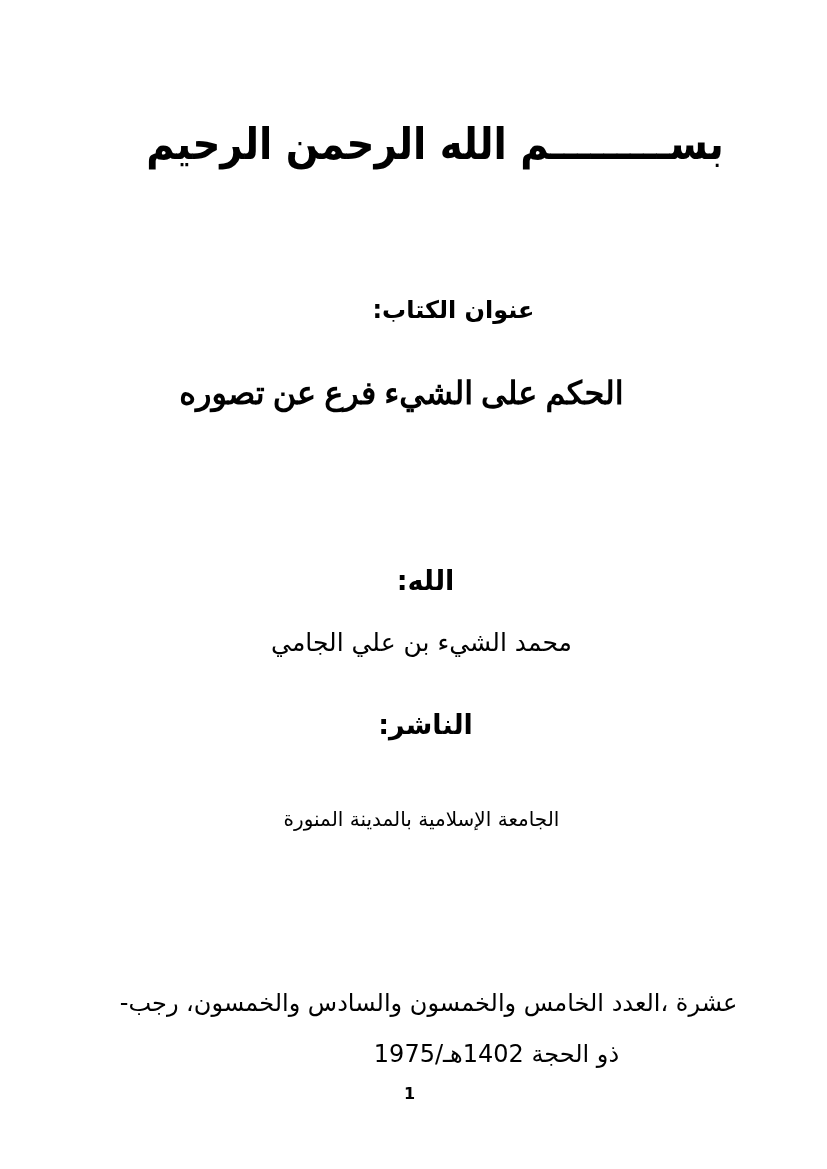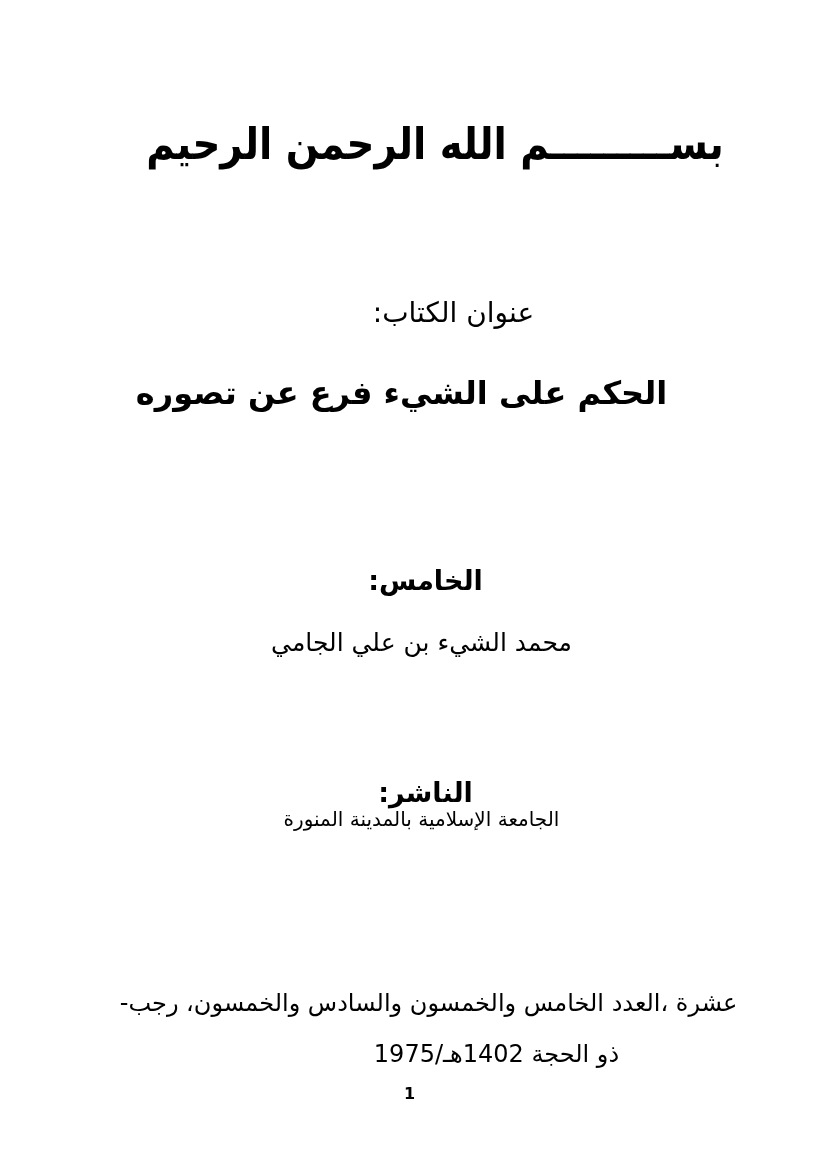--- a/index.html
+++ b/index.html
@@ -29,45 +29,46 @@
     left: calc(50% + 21px);
     transform: translateX(-50%) scaleX(0.88);
     transform-origin: center;
     font-size: 44px;
     font-weight: bold;
   }
   .title-label {
     top: 283px;
     left: calc(50% + 40px);
     transform: translateX(-50%);
-    font-size: 28px;
-    font-weight: normal;
+    font-size: 24px;
+    font-weight: bold;
   }
   .book-title {
     top: 361px;
     left: calc(50% - 12px);
     transform: translateX(-50%);
     font-size: 32px;
     font-weight: bold;
+    font-family: Liberation Serif, serif;
   }
   .author-label {
     top: 552px;
     left: calc(50% + 12px);
     transform: translateX(-50%);
     font-size: 27px;
     font-weight: bold;
   }
   .author-name {
     top: 615px;
     left: calc(50% + 8px);
     transform: translateX(-50%);
     font-size: 25px;
   }
   .publisher-label {
-    top: 764px;
+    top: 696px;
     left: calc(50% + 12px);
     transform: translateX(-50%);
     font-size: 27px;
     font-weight: bold;
   }
   .publisher-name {
     top: 795px;
     left: calc(50% + 8px);
     transform: translateX(-50%);
     font-size: 20px;
@@ -97,21 +98,21 @@
 <body>
 
 <div class="page">
 
   <div class="abs basmala">بســـــــــم الله الرحمن الرحيم</div>
 
   <div class="abs title-label">عنوان الكتاب:</div>
 
   <div class="abs book-title">الحكم على الشيء فرع عن تصوره</div>
 
-  <div class="abs author-label">الخامس:</div>
+  <div class="abs author-label">الله:</div>
 
   <div class="abs author-name">محمد الشيء بن علي الجامي</div>
 
   <div class="abs publisher-label">الناشر:</div>
 
   <div class="abs publisher-name">الجامعة الإسلامية بالمدينة المنورة</div>
 
   <div class="issue-block">
     <div class="issue-line">السنة الرابعة عشرة ،العدد الخامس والخمسون والسادس والخمسون، رجب-</div>
     <div class="issue-line">ذو الحجة 1402هـ/1975</div>

